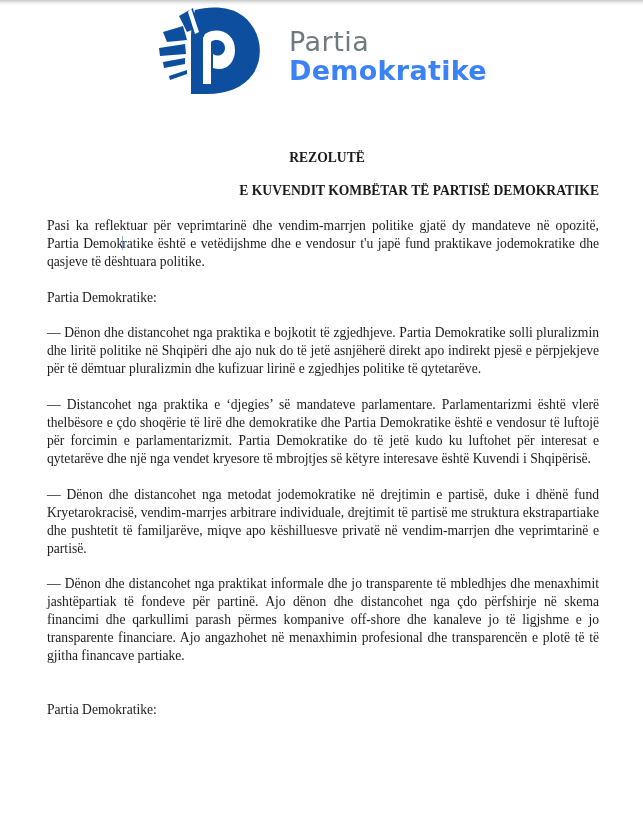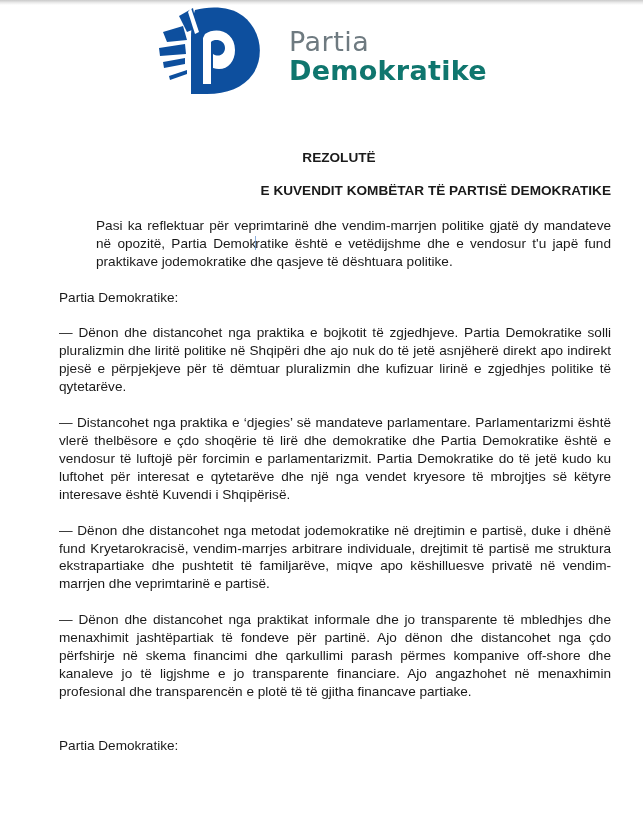--- a/index.html
+++ b/index.html
@@ -44,51 +44,52 @@
       font-family: "DejaVu Sans", sans-serif;
       font-size: 27px;
       color: #6e7a80;
       line-height: 28px;
       letter-spacing: 0.5px;
     }
     .logo-line2 {
       font-family: "DejaVu Sans", sans-serif;
       font-weight: bold;
       font-size: 27px;
-      color: #0f766e;
+      color: #3b82f6;
       line-height: 30px;
       letter-spacing: 0.3px;
     }
     .doc {
       position: absolute;
-      left: 59px;
+      left: 47px;
       top: 149px;
       width: 552px;
       font-size: 13.6px;
       line-height: 17.9px;
+      font-family: Liberation Serif, serif;
     }
     .title {
       text-align: center;
       font-weight: bold;
       font-size: 13.6px;
       margin: 0;
       padding-left: 8px;
     }
     .subtitle {
       text-align: right;
       font-weight: bold;
       font-size: 13.6px;
       margin: 15px 0 0 0;
       padding-left: 8px;
     }
     p {
       margin: 0;
       text-align: justify;
     }
-    .p-intro { margin-top: 17px; margin-left: 37px; }
+    .p-intro { margin-top: 17px; }
     .gap { margin-top: 18px; }
     .gap-large { margin-top: 36px; }
     .caret {
       display: inline-block;
       width: 1px;
       height: 14px;
       background: #5b8fd1;
       vertical-align: -2px;
       margin: 0 -1px;
       opacity: 0.7;

